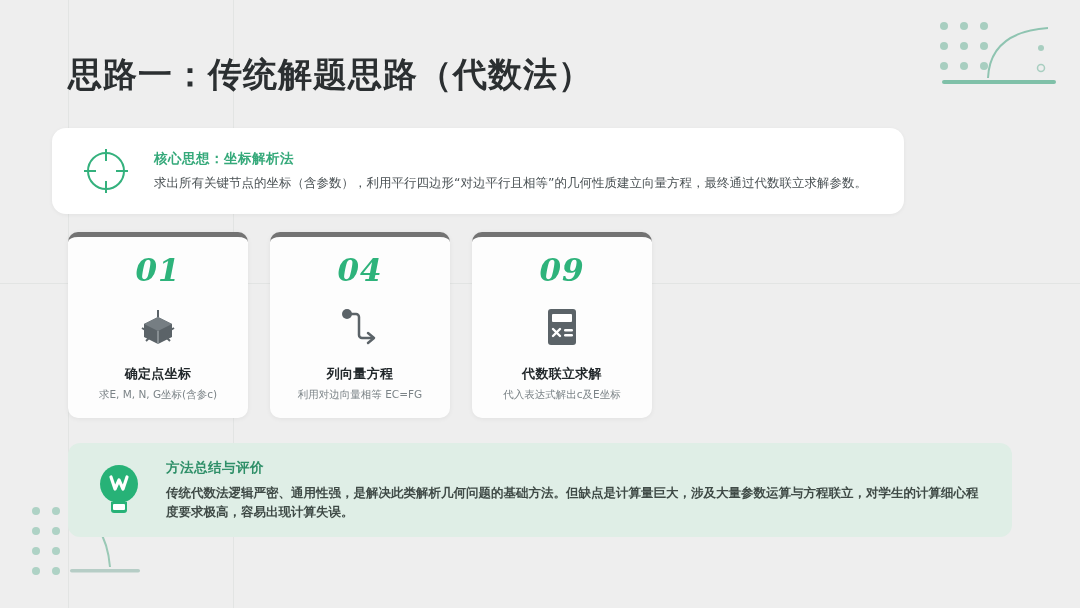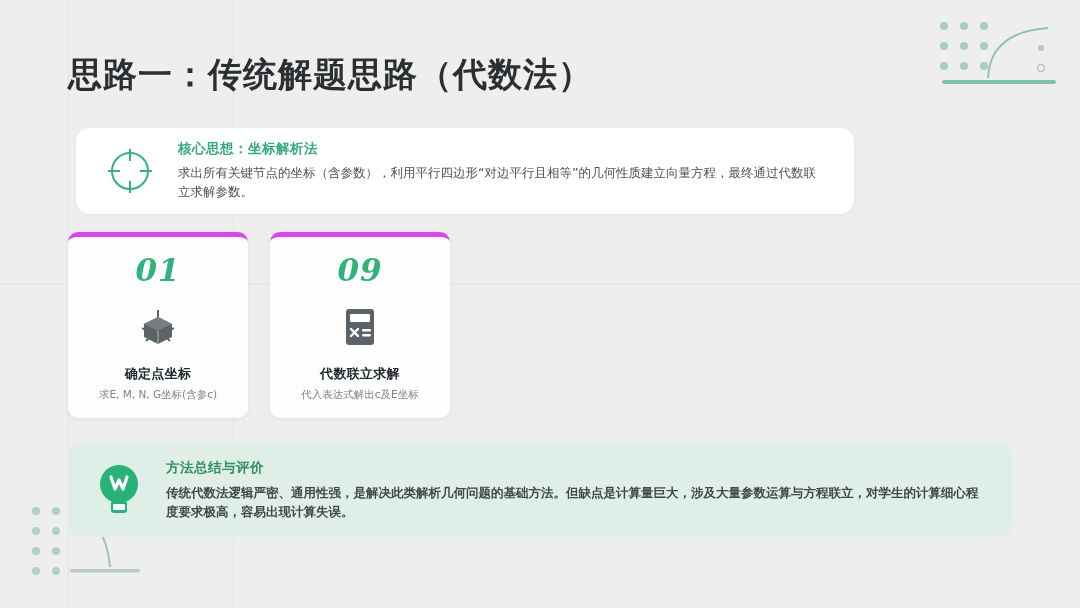--- a/index.html
+++ b/index.html
@@ -45,22 +45,22 @@
     font-size: 34px;
     font-weight: 700;
     color: #2b2f31;
     letter-spacing: 1px;
     white-space: nowrap;
   }
 
   
   .core-box {
     position: absolute;
-    top: 128px; left: 76px;
-    width: 778px; height: 86px;
+    top: 128px; left: 52px;
+    width: 852px; height: 86px;
     background: #ffffff;
     border-radius: 14px;
     box-shadow: 0 1px 4px rgba(0,0,0,0.05);
     display: flex;
     align-items: center;
     padding: 0 28px;
   }
   .core-icon {
     width: 52px; height: 52px;
     flex: 0 0 52px;
@@ -86,21 +86,21 @@
     top: 232px; left: 68px;
     width: 944px;
     display: flex;
     gap: 22px;
   }
   .step-card {
     width: 180px;
     background: #fdfdfd;
     border-radius: 10px;
     box-shadow: 0 1px 5px rgba(0,0,0,0.06);
-    border-top: 5px solid #d946ef;
+    border-top: 5px solid #737373;
     padding: 14px 8px 16px;
     display: flex;
     flex-direction: column;
     align-items: center;
     height: 186px;
   }
   .step-num {
     font-family: "DejaVu Serif", "Liberation Serif", serif;
     font-style: italic;
     font-weight: 700;
@@ -241,20 +241,32 @@
         <path d="M23 13 L37 20 L23 27 L9 20 Z" fill="#767e83"></path>
         <path d="M23 27 L23 40" stroke="#9aa1a5" stroke-width="1.4"></path>
       </svg>
     </div>
     <div class="step-title">确定点坐标</div>
     <div class="step-sub">求E, M, N, G坐标(含参c)</div>
   </div>
 
 
 
+  <div class="step-card">
+    <div class="step-num">04</div>
+    <div class="step-icon">
+      <svg width="46" height="46" viewBox="0 0 46 46">
+        <circle cx="10" cy="10" r="5" fill="#5b6368"></circle>
+        <path d="M10 10 H19 a3 3 0 0 1 3 3 V31 a3 3 0 0 0 3 3 H36" fill="none" stroke="#5b6368" stroke-width="2.5" stroke-linecap="round"></path>
+        <path d="M31 29 L37 34 L31 39" fill="none" stroke="#5b6368" stroke-width="2.5" stroke-linecap="round" stroke-linejoin="round"></path>
+      </svg>
+    </div>
+    <div class="step-title">列向量方程</div>
+    <div class="step-sub">利用对边向量相等 EC=FG</div>
+  </div>
 
   <div class="step-card">
     <div class="step-num">09</div>
     <div class="step-icon">
       <svg width="46" height="46" viewBox="0 0 46 46">
         <rect x="9" y="5" width="28" height="36" rx="3" fill="#5b6368"></rect>
         <rect x="13" y="10" width="20" height="8" rx="1" fill="#ffffff"></rect>
         <path d="M14 25 L21 32 M21 25 L14 32" stroke="#ffffff" stroke-width="2.4" stroke-linecap="round"></path>
         <rect x="25" y="25" width="9" height="2.4" rx="1.2" fill="#ffffff"></rect>
         <rect x="25" y="30" width="9" height="2.4" rx="1.2" fill="#ffffff"></rect>

